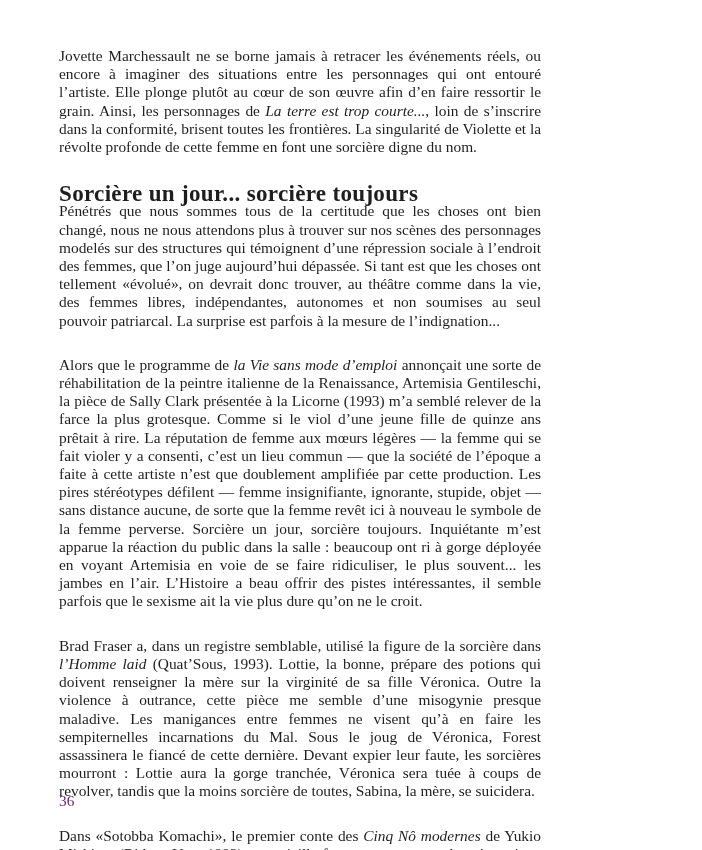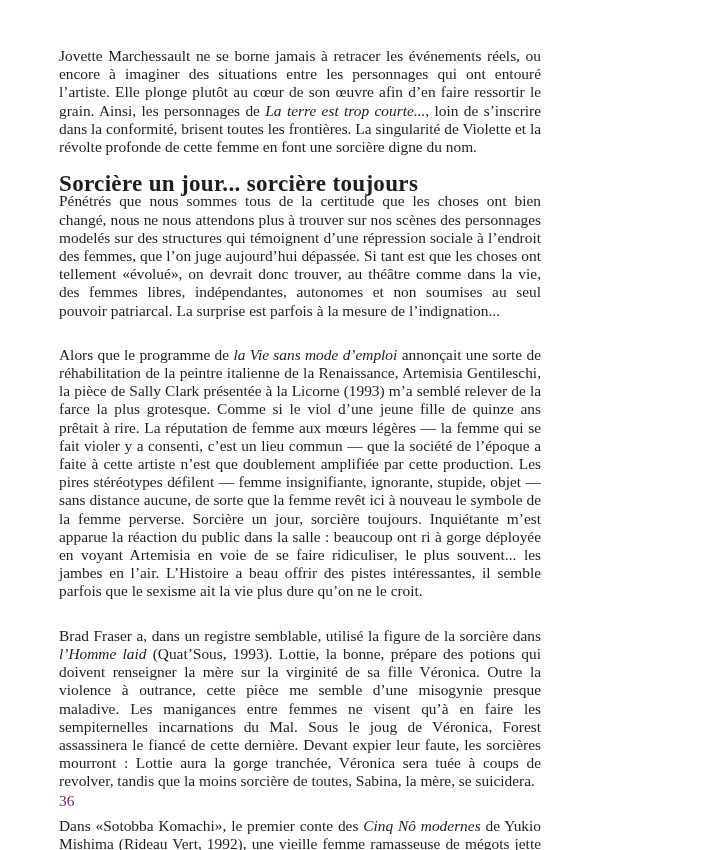--- a/index.html
+++ b/index.html
@@ -12,21 +12,21 @@
     font-family: "Liberation Serif", "DejaVu Serif", serif;
     font-size: 15.4px;
     line-height: 18.2px;
     color: #1e1e1e;
     text-align: justify;
   }
   .para { margin: 0; }
   .gap { margin-top: 26px; }
   .heading {
     font-weight: bold;
-    margin-top: 18px;
+    margin-top: 28px;
     margin-bottom: 0;
     letter-spacing: 0.3px;
   }
   em { font-style: italic; }
   .page-number {
     position: absolute;
     left: 59px;
     top: 792px;
     font-family: "Liberation Serif", "DejaVu Serif", serif;
     font-size: 15.4px;

